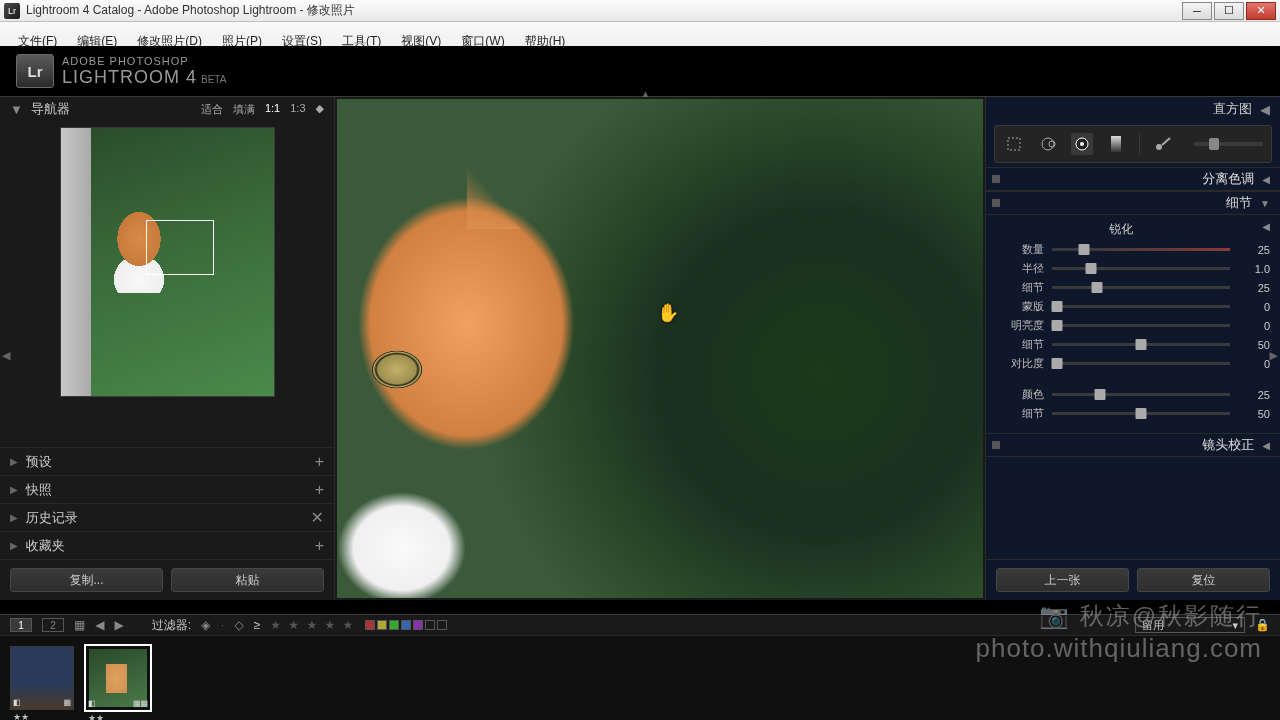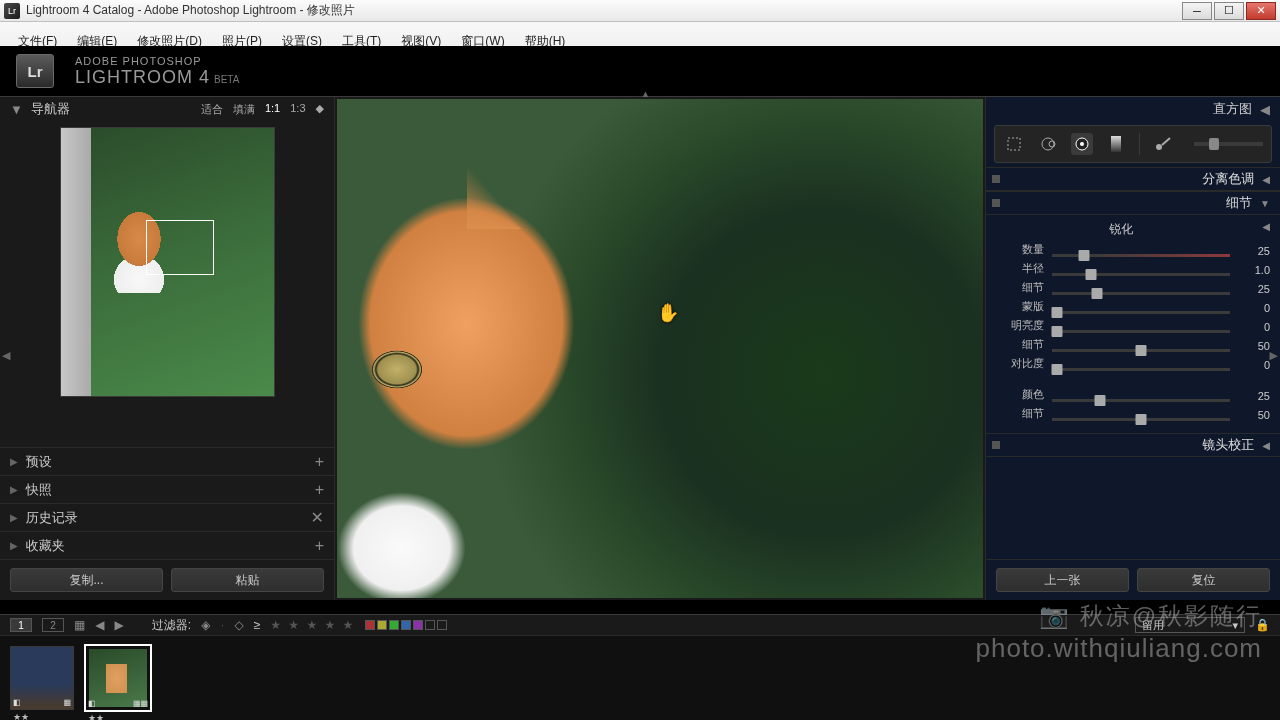--- a/index.html
+++ b/index.html
@@ -8,21 +8,21 @@
 .titlebar-icon{width:16px;height:16px;background:linear-gradient(135deg,#4a4a4a,#1a1a1a);border-radius:2px;margin-right:6px;display:flex;align-items:center;justify-content:center;color:#fff;font-size:9px}
 .titlebar-text{font-size:12px;color:#333;flex:1}
 .win-buttons{display:flex;gap:2px}
 .win-btn{width:30px;height:18px;border:1px solid #888;display:flex;align-items:center;justify-content:center;font-size:11px;background:linear-gradient(#f4f4f4,#dcdcdc)}
 .win-close{background:linear-gradient(#e4766c,#c23b2e);color:#fff;border-color:#8a2a20}
 .menubar{height:40px;background:linear-gradient(#f8f8f8,#ececec);display:flex;align-items:center;padding:0 8px;border-bottom:1px solid #bbb}
 .menu-item{font-size:12px;color:#222;padding:0 10px;cursor:pointer}
 .app-black{position:absolute;top:46px;left:0;right:0;bottom:0;background:#000}
 .topbanner{height:50px;display:flex;align-items:center;padding:0 16px;position:relative}
 .lr-logo{width:38px;height:34px;background:linear-gradient(#5b5b5b,#2a2a2a);border:1px solid #6a6a6a;border-radius:3px;display:flex;align-items:center;justify-content:center;color:#ddd;font-size:15px;font-weight:bold}
-.brand-text{margin-left:21px;color:#999}
+.brand-text{margin-left:8px;color:#999}
 .brand-top{font-size:11px;letter-spacing:1px}
 .brand-bot{font-size:18px;letter-spacing:1px}
 .brand-bot .beta{font-size:10px;color:#777;margin-left:4px;letter-spacing:0}
 .modules{margin-left:auto;display:flex;gap:26px;align-items:baseline}
 .module{font-size:18px;color:#aaa;cursor:pointer}
 .module.active{color:#fff}
 .vsep{width:1px;height:20px;background:#444}
 .workspace{position:absolute;top:50px;left:0;right:0;bottom:120px;display:flex;border-top:1px solid #3a3a3a}
 .left-panel{width:335px;background:#1a1a1a;border-right:1px solid #2a2a2a;display:flex;flex-direction:column}
 .panel-header{height:24px;display:flex;align-items:center;padding:0 10px;color:#ccc;font-size:13px}
@@ -50,21 +50,21 @@
 .tool{width:22px;height:22px;display:flex;align-items:center;justify-content:center;color:#aaa;cursor:pointer}
 .tool.active{background:#3a3a3a;border-radius:3px;color:#fff}
 .tool-sep{width:1px;height:22px;background:#3a3a3a}
 .tool-slider{flex:1;height:4px;background:#3a3a3a;position:relative;margin-left:8px}
 .tool-slider::before{content:'';position:absolute;left:15px;top:-4px;width:10px;height:12px;background:#888;border-radius:2px}
 .section-hdr{height:24px;display:flex;align-items:center;justify-content:flex-end;padding:0 10px;color:#ddd;font-size:13px;position:relative;border-top:1px solid #2a2a2a;border-bottom:1px solid #2a2a2a}
 .section-hdr .sq{position:absolute;left:6px;width:8px;height:8px;background:#555}
 .section-hdr .chev{margin-left:8px;color:#888;font-size:10px}
 .sub-title{text-align:center;color:#ccc;font-size:12px;padding:6px 0 2px}
 .sub-title .subchev{color:#888;font-size:10px;margin-left:6px;float:right;margin-right:10px}
-.slider-row{display:flex;align-items:flex-end;padding:2px 10px;height:19px}
+.slider-row{display:flex;align-items:center;padding:2px 10px;height:19px}
 .slider-label{width:48px;text-align:right;color:#bbb;font-size:11px;margin-right:8px}
 .slider-track{flex:1;height:3px;background:#3a3a3a;position:relative}
 .slider-track.red{background:linear-gradient(90deg,#3a3a3a 20%,#8a3a3a)}
 .slider-thumb{position:absolute;top:-4px;width:11px;height:11px;background:#aaa;border-radius:1px;transform:translateX(-50%)}
 .slider-val{width:32px;text-align:right;color:#ccc;font-size:11px;margin-left:8px}
 .right-scroll{flex:1;overflow:hidden}
 .filmstrip-bar{position:absolute;left:0;right:0;bottom:84px;height:22px;background:#1a1a1a;border-top:1px solid #3a3a3a;border-bottom:1px solid #2a2a2a;display:flex;align-items:center;padding:0 10px;gap:10px;color:#ccc;font-size:12px}
 .fs-num{width:22px;height:14px;background:#3a3a3a;border:1px solid #555;display:flex;align-items:center;justify-content:center;font-size:10px;color:#fff}
 .fs-num.dim{background:transparent;color:#888}
 .fs-icon{color:#888;cursor:pointer}

